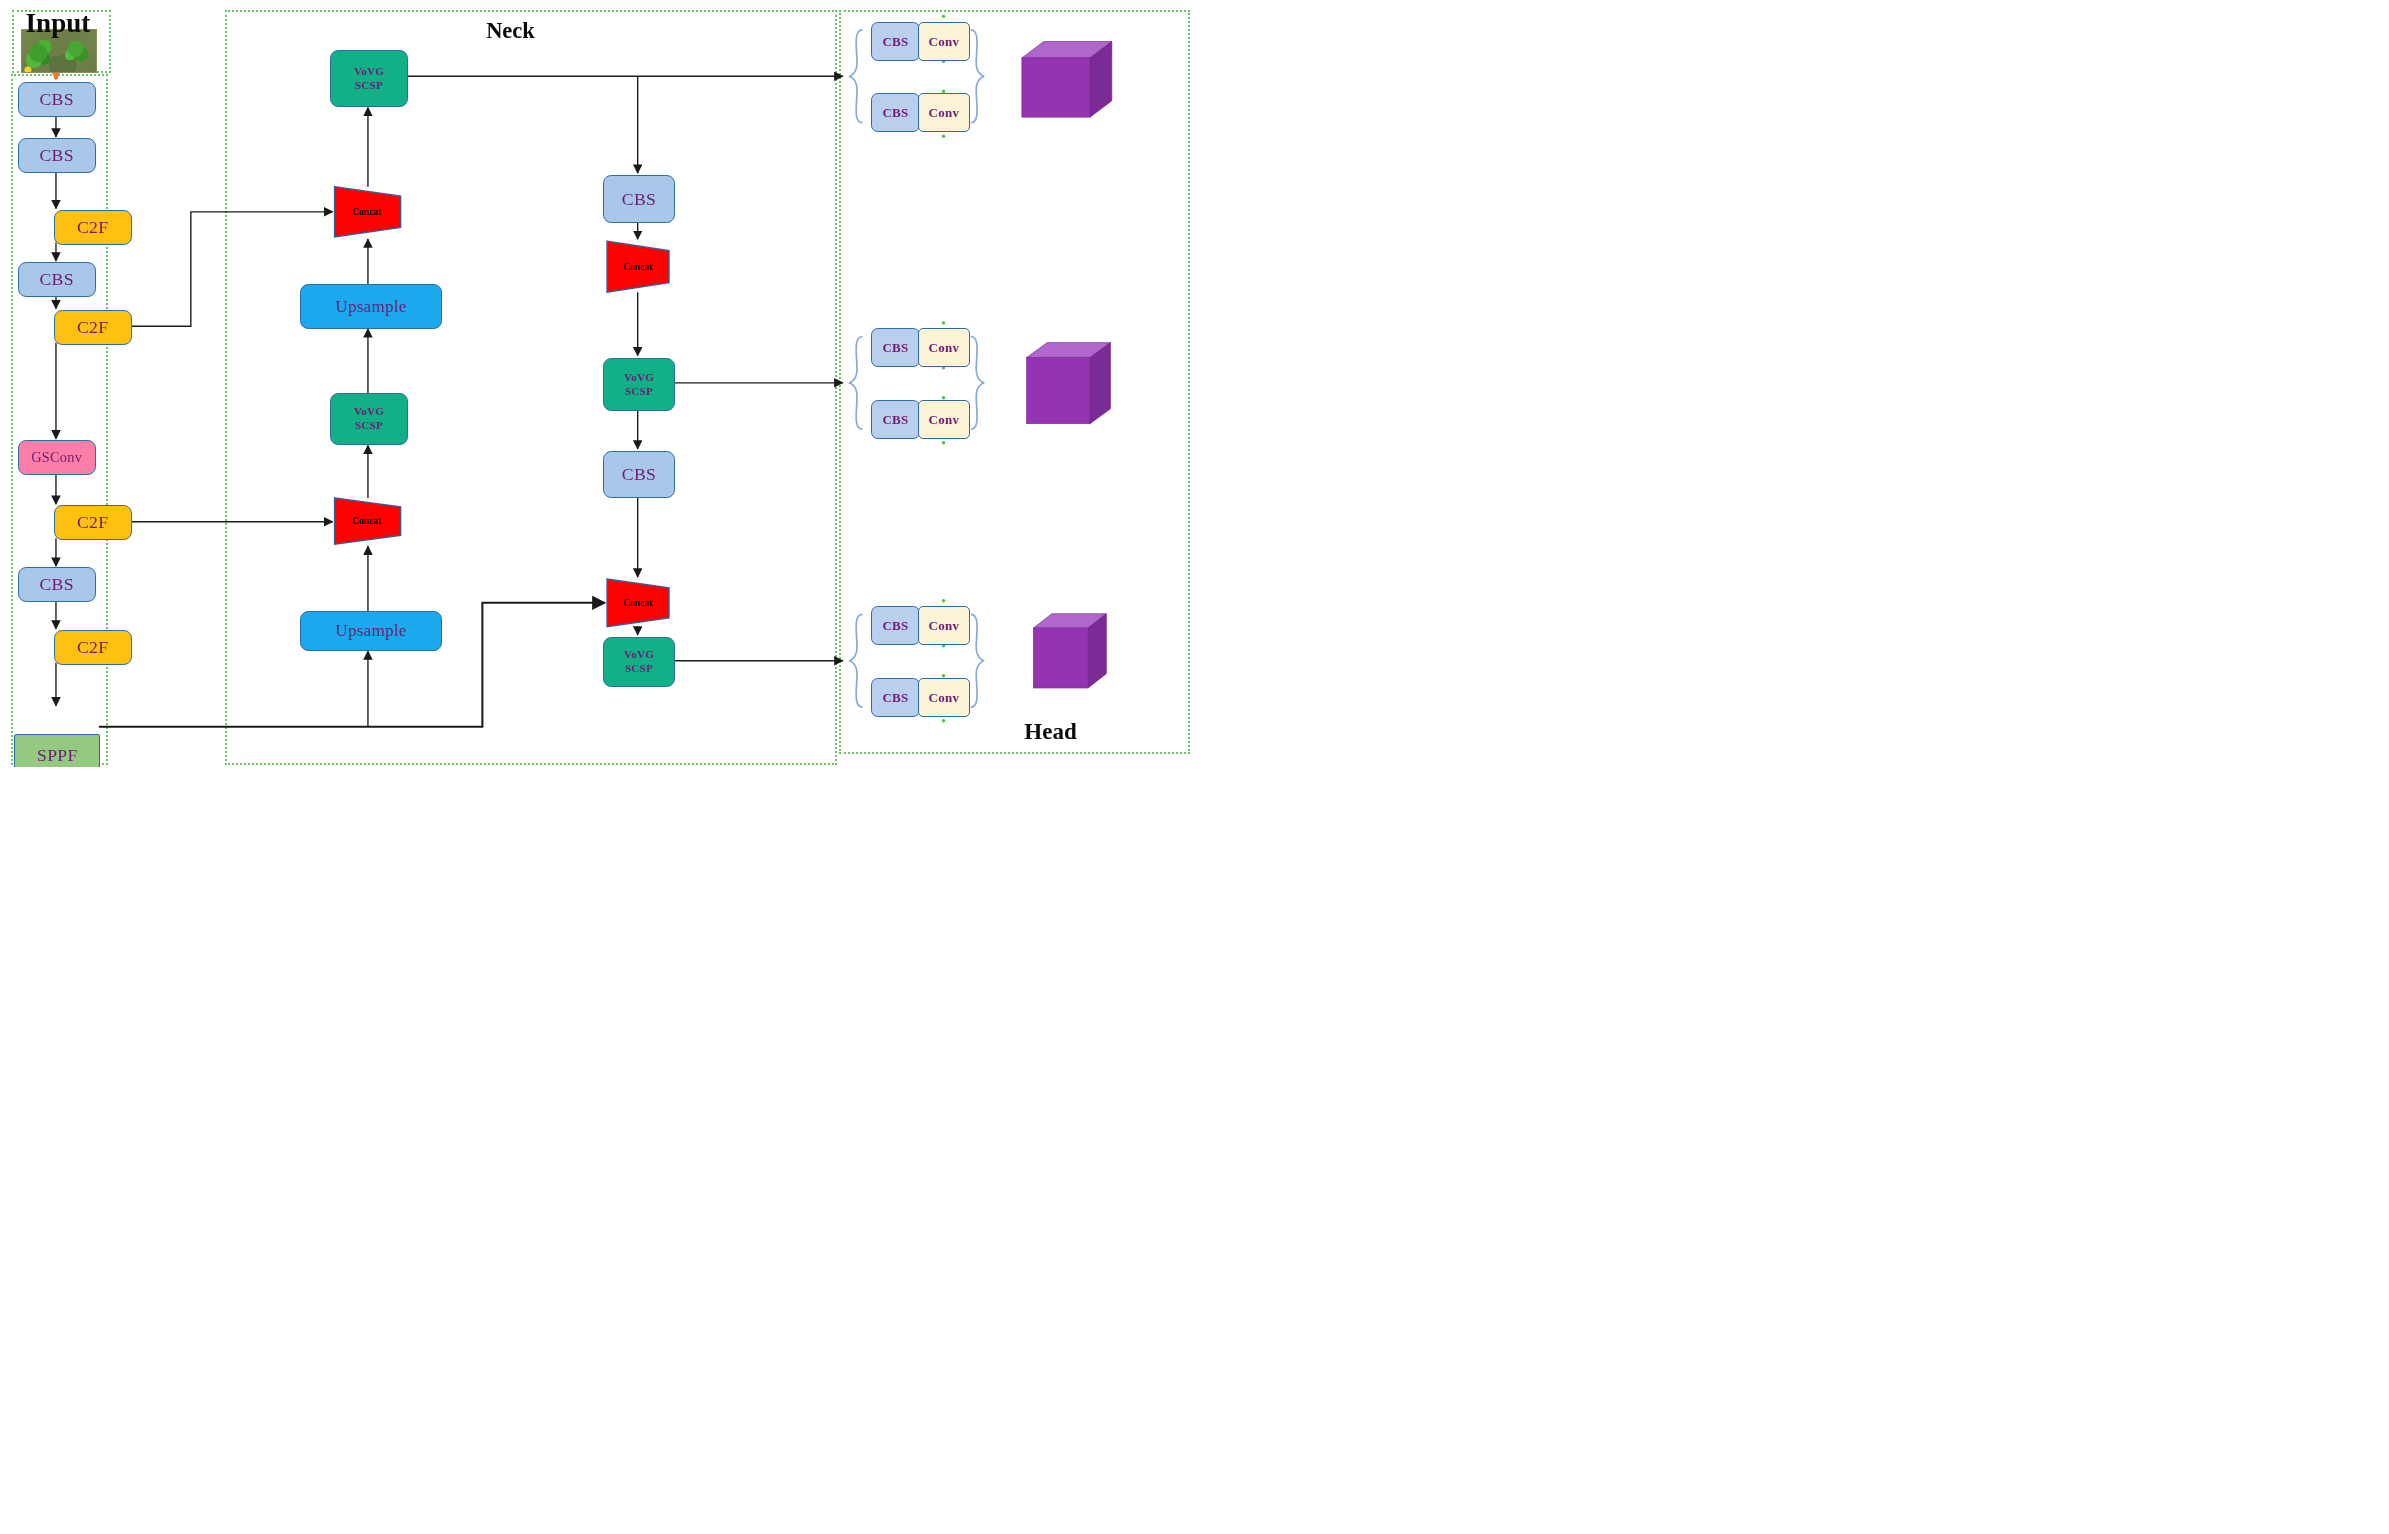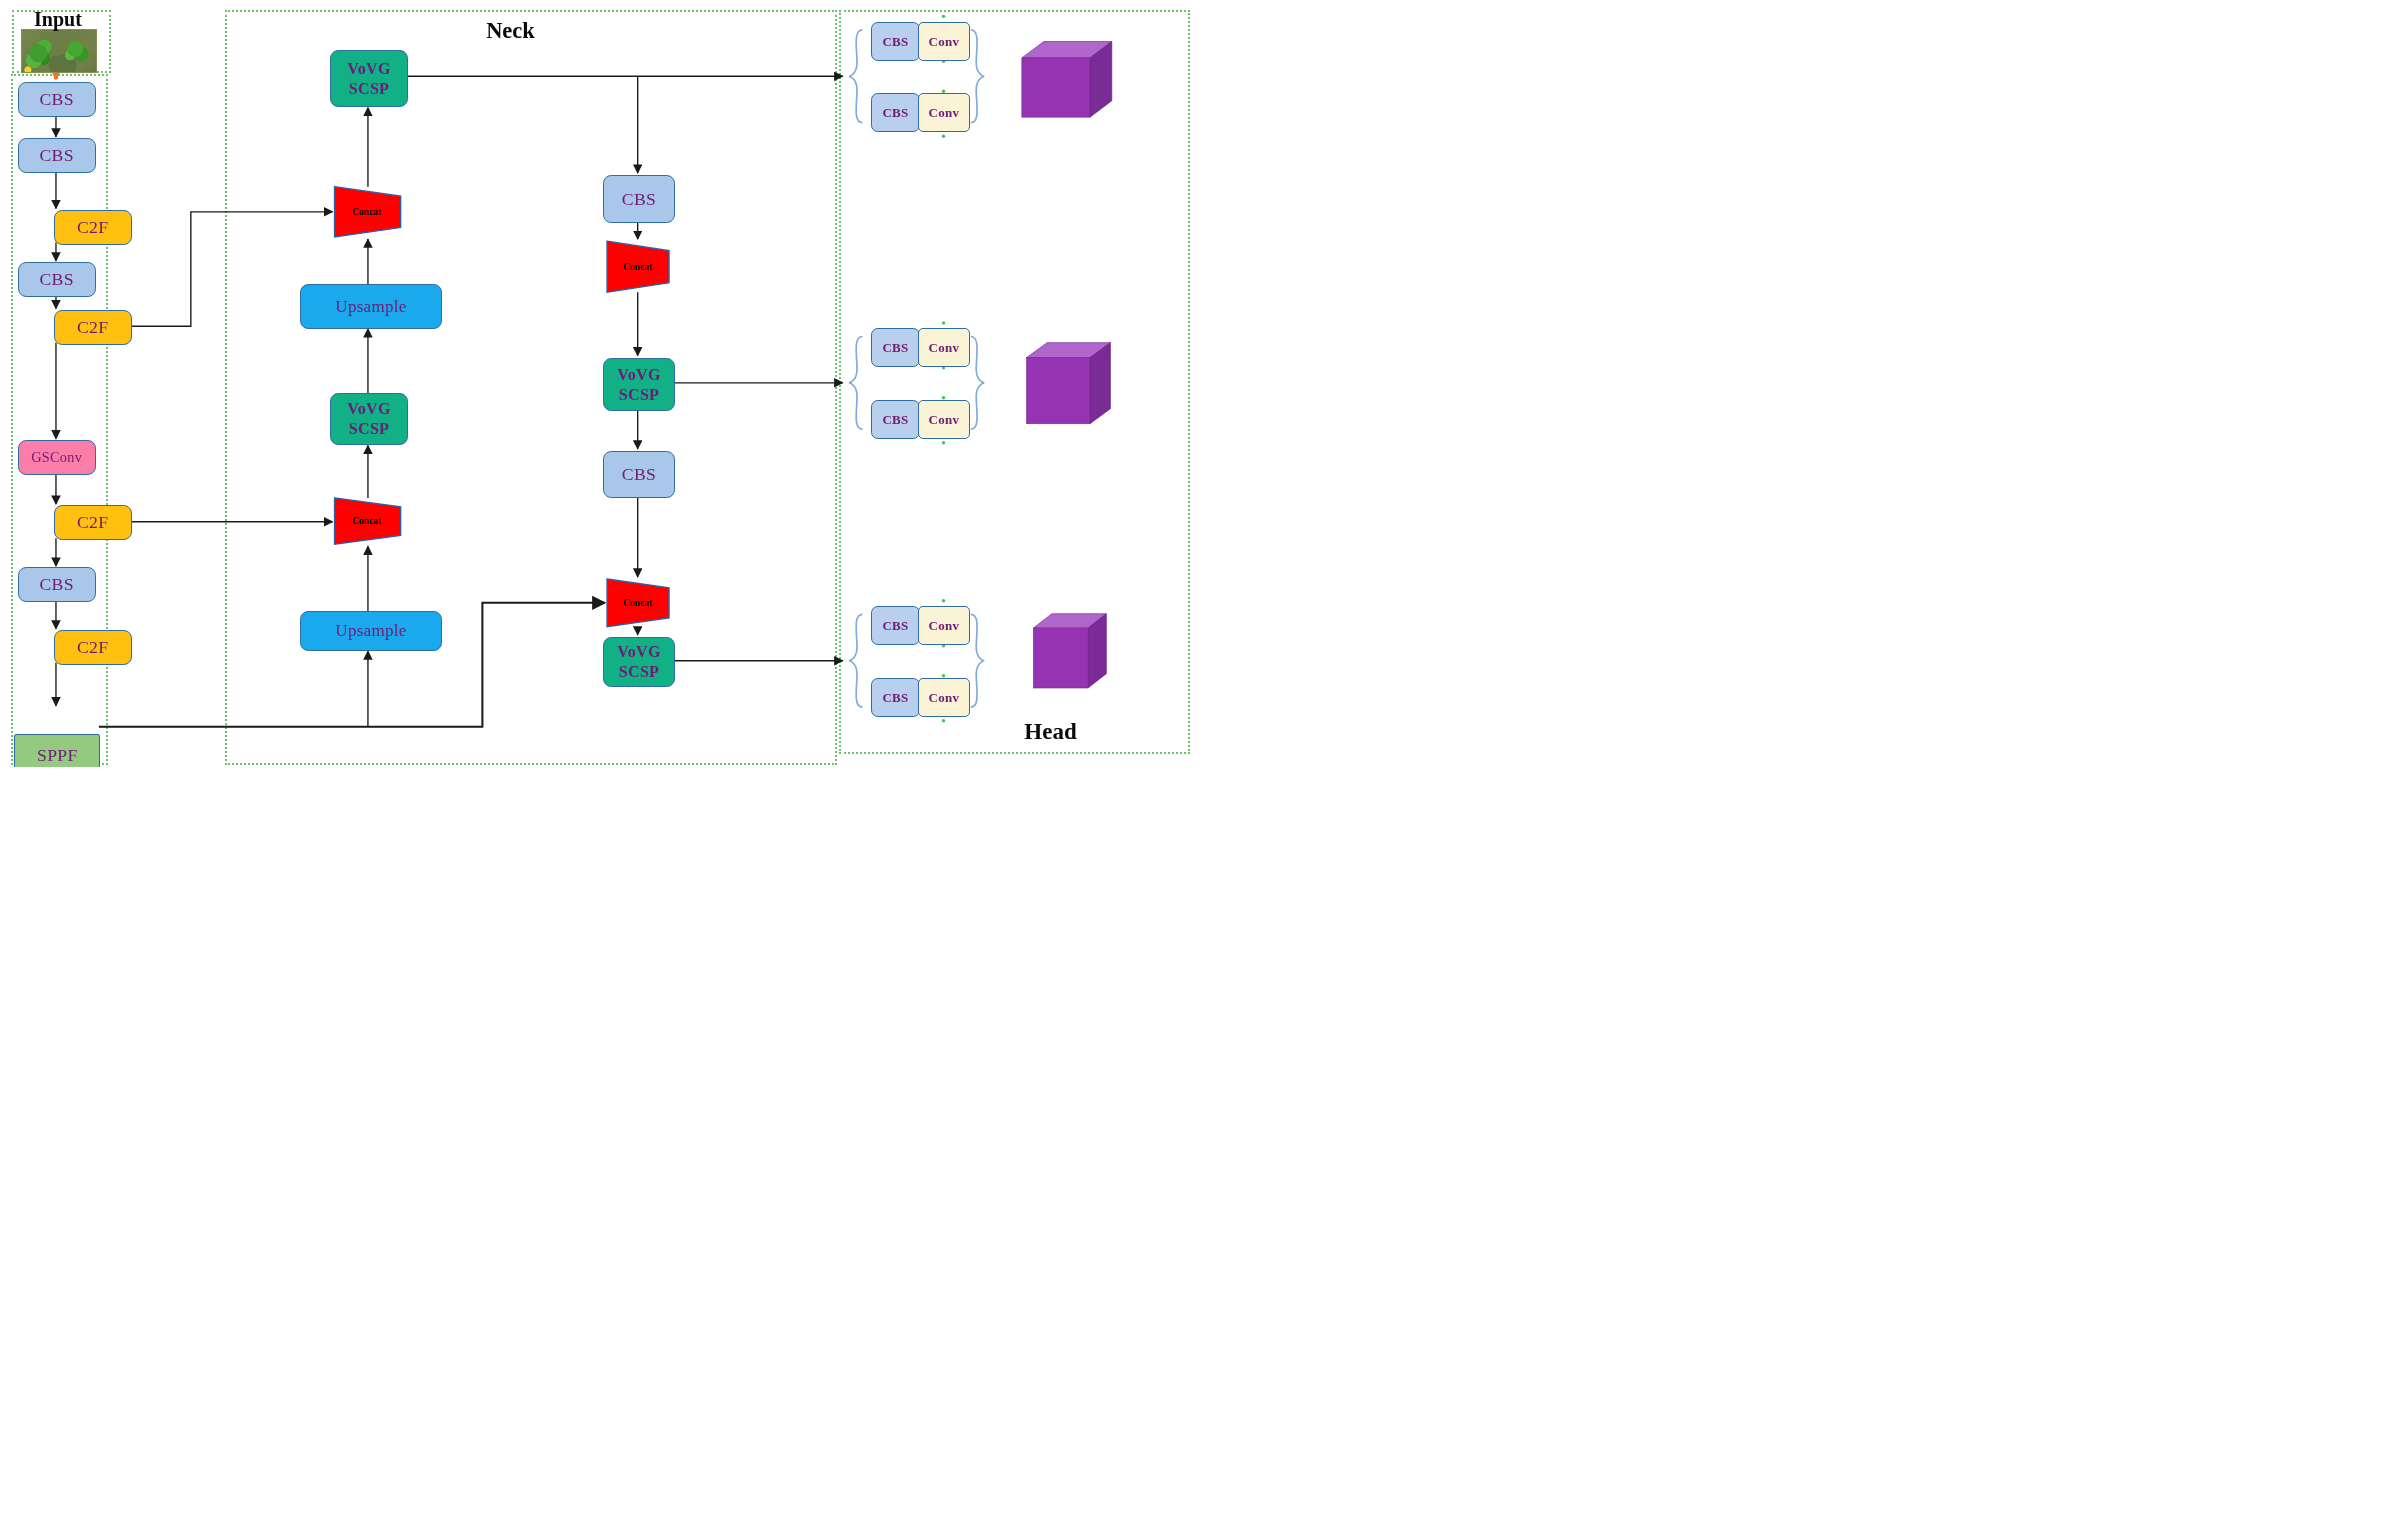--- a/index.html
+++ b/index.html
@@ -8,21 +8,21 @@
   .dotted{position:absolute;border:2px dotted var(--dotted_border);z-index:1;}
   .lines{position:absolute;left:0;top:0;z-index:2;}
   .box{position:absolute;display:flex;align-items:center;justify-content:center;
        border:1.7px solid var(--cbs_border);border-radius:8.2px;color:#701a75;z-index:3;
        font-size:17.7px;letter-spacing:0.3px;}
   .cbs{background:var(--cbs_fill);}
   .c2f{background:var(--c2f_fill);margin-left:36px;}
   .gsconv{background:var(--gsconv_fill);font-weight:normal;font-size:14.3px;}
   .sppf{background:var(--sppf_fill);border-radius:2px;margin-top:27px;}
   .vovg{background:var(--vovg_fill);font-weight:bold;flex-direction:column;
-        font-size:16px;line-height:1.25;}
+        font-size:11px;line-height:1.25;}
   .upsample{background:var(--upsample_fill);font-size:17px;}
   .headcbs{background:var(--head_cbs_fill);font-weight:bold;font-size:13px;border-radius:6.8px;}
   .conv{background:var(--conv_fill);font-weight:bold;font-size:13px;border-radius:5px;}
   .clabel{position:absolute;display:flex;align-items:center;justify-content:center;
           font-weight:bold;font-size:9.5px;color:#000;z-index:4;}
   .title{position:absolute;font-weight:bold;color:#0a0a0a;z-index:4;text-align:center;}
   .plant{position:absolute;z-index:3;border:0.7px solid #8a8a5a;
     background:
       radial-gradient(circle at 22% 55%, #3f9e2c 0 14%, rgba(63,158,44,0) 15%),
       radial-gradient(circle at 30% 40%, #4cae36 0 12%, rgba(76,174,54,0) 13%),
@@ -138,21 +138,21 @@
       <polygon points="1600,525 1630,503 1630,600 1600,622" fill="#7b2b96" stroke="#6a2384" stroke-width="1"></polygon>
       <rect x="1507" y="525" width="93" height="97" fill="#9633b3" stroke="#7b2b96" stroke-width="1"></rect>
     </g>
     <g>
       <polygon points="1517,922 1544,901 1624,901 1597,922" fill="#b066cb" stroke="#7b2b96" stroke-width="1"></polygon>
       <polygon points="1597,922 1624,901 1624,989 1597,1010" fill="#7b2b96" stroke="#6a2384" stroke-width="1"></polygon>
       <rect x="1517" y="922" width="80" height="88" fill="#9633b3" stroke="#7b2b96" stroke-width="1"></rect>
     </g>
   </svg>
 
-  <div class="title" style="left:20.4px;top:8.2px;width:75px;font-size:20px;">Input</div>
+  <div class="title" style="left:20.4px;top:8.2px;width:75px;font-size:27px;">Input</div>
   <div class="title" style="left:456px;top:17.7px;width:109px;font-size:22.5px;">Neck</div>
   <div class="title" style="left:996px;top:719px;width:109px;font-size:23px;">Head</div>
 
   <div class="plant" style="left:21px;top:29px;width:74px;height:42px;"></div>
 
   <div class="box cbs" style="left:17.7px;top:82px;width:76px;height:33px;">CBS</div>
   <div class="box cbs" style="left:17.7px;top:138px;width:76px;height:33px;">CBS</div>
   <div class="box c2f" style="left:17.7px;top:210px;width:76px;height:33px;">C2F</div>
   <div class="box cbs" style="left:17.7px;top:262px;width:76px;height:33px;">CBS</div>
   <div class="box c2f" style="left:17.7px;top:310px;width:76px;height:33px;">C2F</div>

